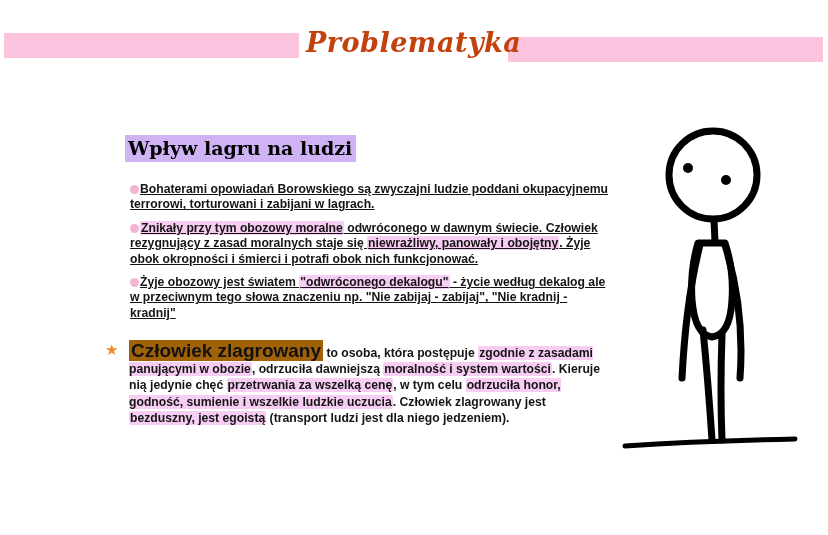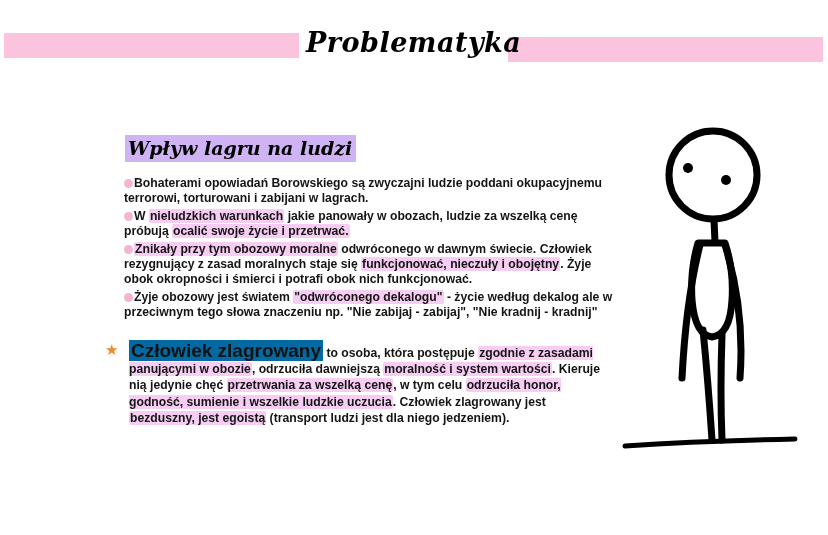--- a/index.html
+++ b/index.html
@@ -5,60 +5,57 @@
   html, body { margin: 0; padding: 0; background: #ffffff; }
   body { width: 828px; height: 535px; position: relative; overflow: hidden;
          font-family: "Liberation Sans", "DejaVu Sans", sans-serif; color: #111; }
 
   .bar { position: absolute; background: #fcc3de; }
   .bar-left  { left: 4px;   top: 33px; width: 295px; height: 25px; }
   .bar-right { left: 508px; top: 37px; width: 315px; height: 25px; }
 
   .page-title { position: absolute; left: 306px; top: 27px; width: 196px; text-align: center;
                 font-family: "DejaVu Serif", serif; font-style: italic; font-weight: bold;
-                font-size: 27px; letter-spacing: 0.5px; color: #000000; }
+                font-size: 27px; letter-spacing: 0.5px; color: #c2410c; }
 
   .section-heading { position: absolute; left: 125px; top: 135px; padding: 1px 4px 2px 3px;
-                     background: #cfb3f5; font-family: "DejaVu Serif", serif; font-style: italic;
+                     background: #cfb3f5; font-family: "DejaVu Serif", serif; 
                      font-weight: bold; font-size: 19px; color: #000; line-height: 24px; }
 
   .bullets { position: absolute; left: 122px; top: 174px; width: 500px;
              font-size: 12.2px; font-weight: bold; line-height: 15.4px; color: #141414; }
-  .bullet-item { margin: 2px; }
+  .bullet-item { margin: 8px; text-decoration: underline; }
   .dot { display: inline-block; width: 9px; height: 9px; border-radius: 50%;
          background: #f2b5d2; margin-right: 1px; vertical-align: -1px; }
   .hl { background: #f7cdf3; border-radius: 2px; padding: 0 1px; }
 
   .definition { position: absolute; left: 105px; top: 341px; width: 500px;
                 font-size: 12.2px; font-weight: bold; line-height: 16.2px; color: #141414; }
   .star { position: absolute; left: 0; top: 1px; color: #ef8b2c; font-size: 15px; line-height: 16px; }
   .def-body { padding-left: 24px; text-indent: 0; }
-  .term { background: #0369a1; font-size: 19px; line-height: 20px; padding: 0 2px;
+  .term { background: #a16207; font-size: 19px; line-height: 20px; padding: 0 2px;
           color: #111; }
 
   .figure { position: absolute; left: 610px; top: 120px; width: 200px; height: 340px; }
 </style>
 </head>
 <body>
 
 <div class="bar bar-left"></div>
 <div class="bar bar-right"></div>
 <div class="page-title">Problematyka</div>
 
 <div class="section-heading">Wpływ lagru na ludzi</div>
 
 <div class="bullets">
   <p class="bullet-item">
     <span class="dot"></span><span>Bohaterami opowiadań Borowskiego są zwyczajni ludzie poddani okupacyjnemu terrorowi, torturowani i zabijani w lagrach.</span>
   </p>
   <p class="bullet-item">
-    <span class="dot"></span><span>W </span><span class="hl">nieludzkich warunkach</span><span> jakie panowały w obozach, ludzie za wszelką cenę próbują </span><span class="hl">ocalić swoje życie i przetrwać.</span>
-  </p>
-  <p class="bullet-item">
-    <span class="dot"></span><span class="hl">Znikały przy tym obozowy moralne</span><span> odwróconego w dawnym świecie. Człowiek rezygnujący z zasad moralnych staje się </span><span class="hl">funkcjonować, nieczuły i obojętny</span><span>. Żyje obok okropności i śmierci i potrafi obok nich funkcjonować.</span>
+    <span class="dot"></span><span class="hl">Znikały przy tym obozowy moralne</span><span> odwróconego w dawnym świecie. Człowiek rezygnujący z zasad moralnych staje się </span><span class="hl">niewrażliwy, panowały i obojętny</span><span>. Żyje obok okropności i śmierci i potrafi obok nich funkcjonować.</span>
   </p>
   <p class="bullet-item">
     <span class="dot"></span><span>Żyje obozowy jest światem </span><span class="hl">"odwróconego dekalogu"</span><span>  - życie według dekalog ale w przeciwnym tego słowa znaczeniu np. "Nie zabijaj - zabijaj", "Nie kradnij - kradnij"</span>
   </p>
 </div>
 
 <div class="definition">
   <span class="star">★</span>
   <div class="def-body">
     <span class="term">Człowiek zlagrowany</span><span> to osoba, która postępuje </span><span class="hl">zgodnie z zasadami panującymi w obozie</span><span>, odrzuciła dawniejszą </span><span class="hl">moralność i system wartości</span><span>. Kieruje nią jedynie chęć </span><span class="hl">przetrwania za wszelką cenę</span><span>, w tym celu </span><span class="hl">odrzuciła honor, godność, sumienie i wszelkie ludzkie uczucia</span><span>. Człowiek zlagrowany jest </span><span class="hl">bezduszny, jest egoistą</span><span> (transport ludzi jest dla niego jedzeniem).</span>

